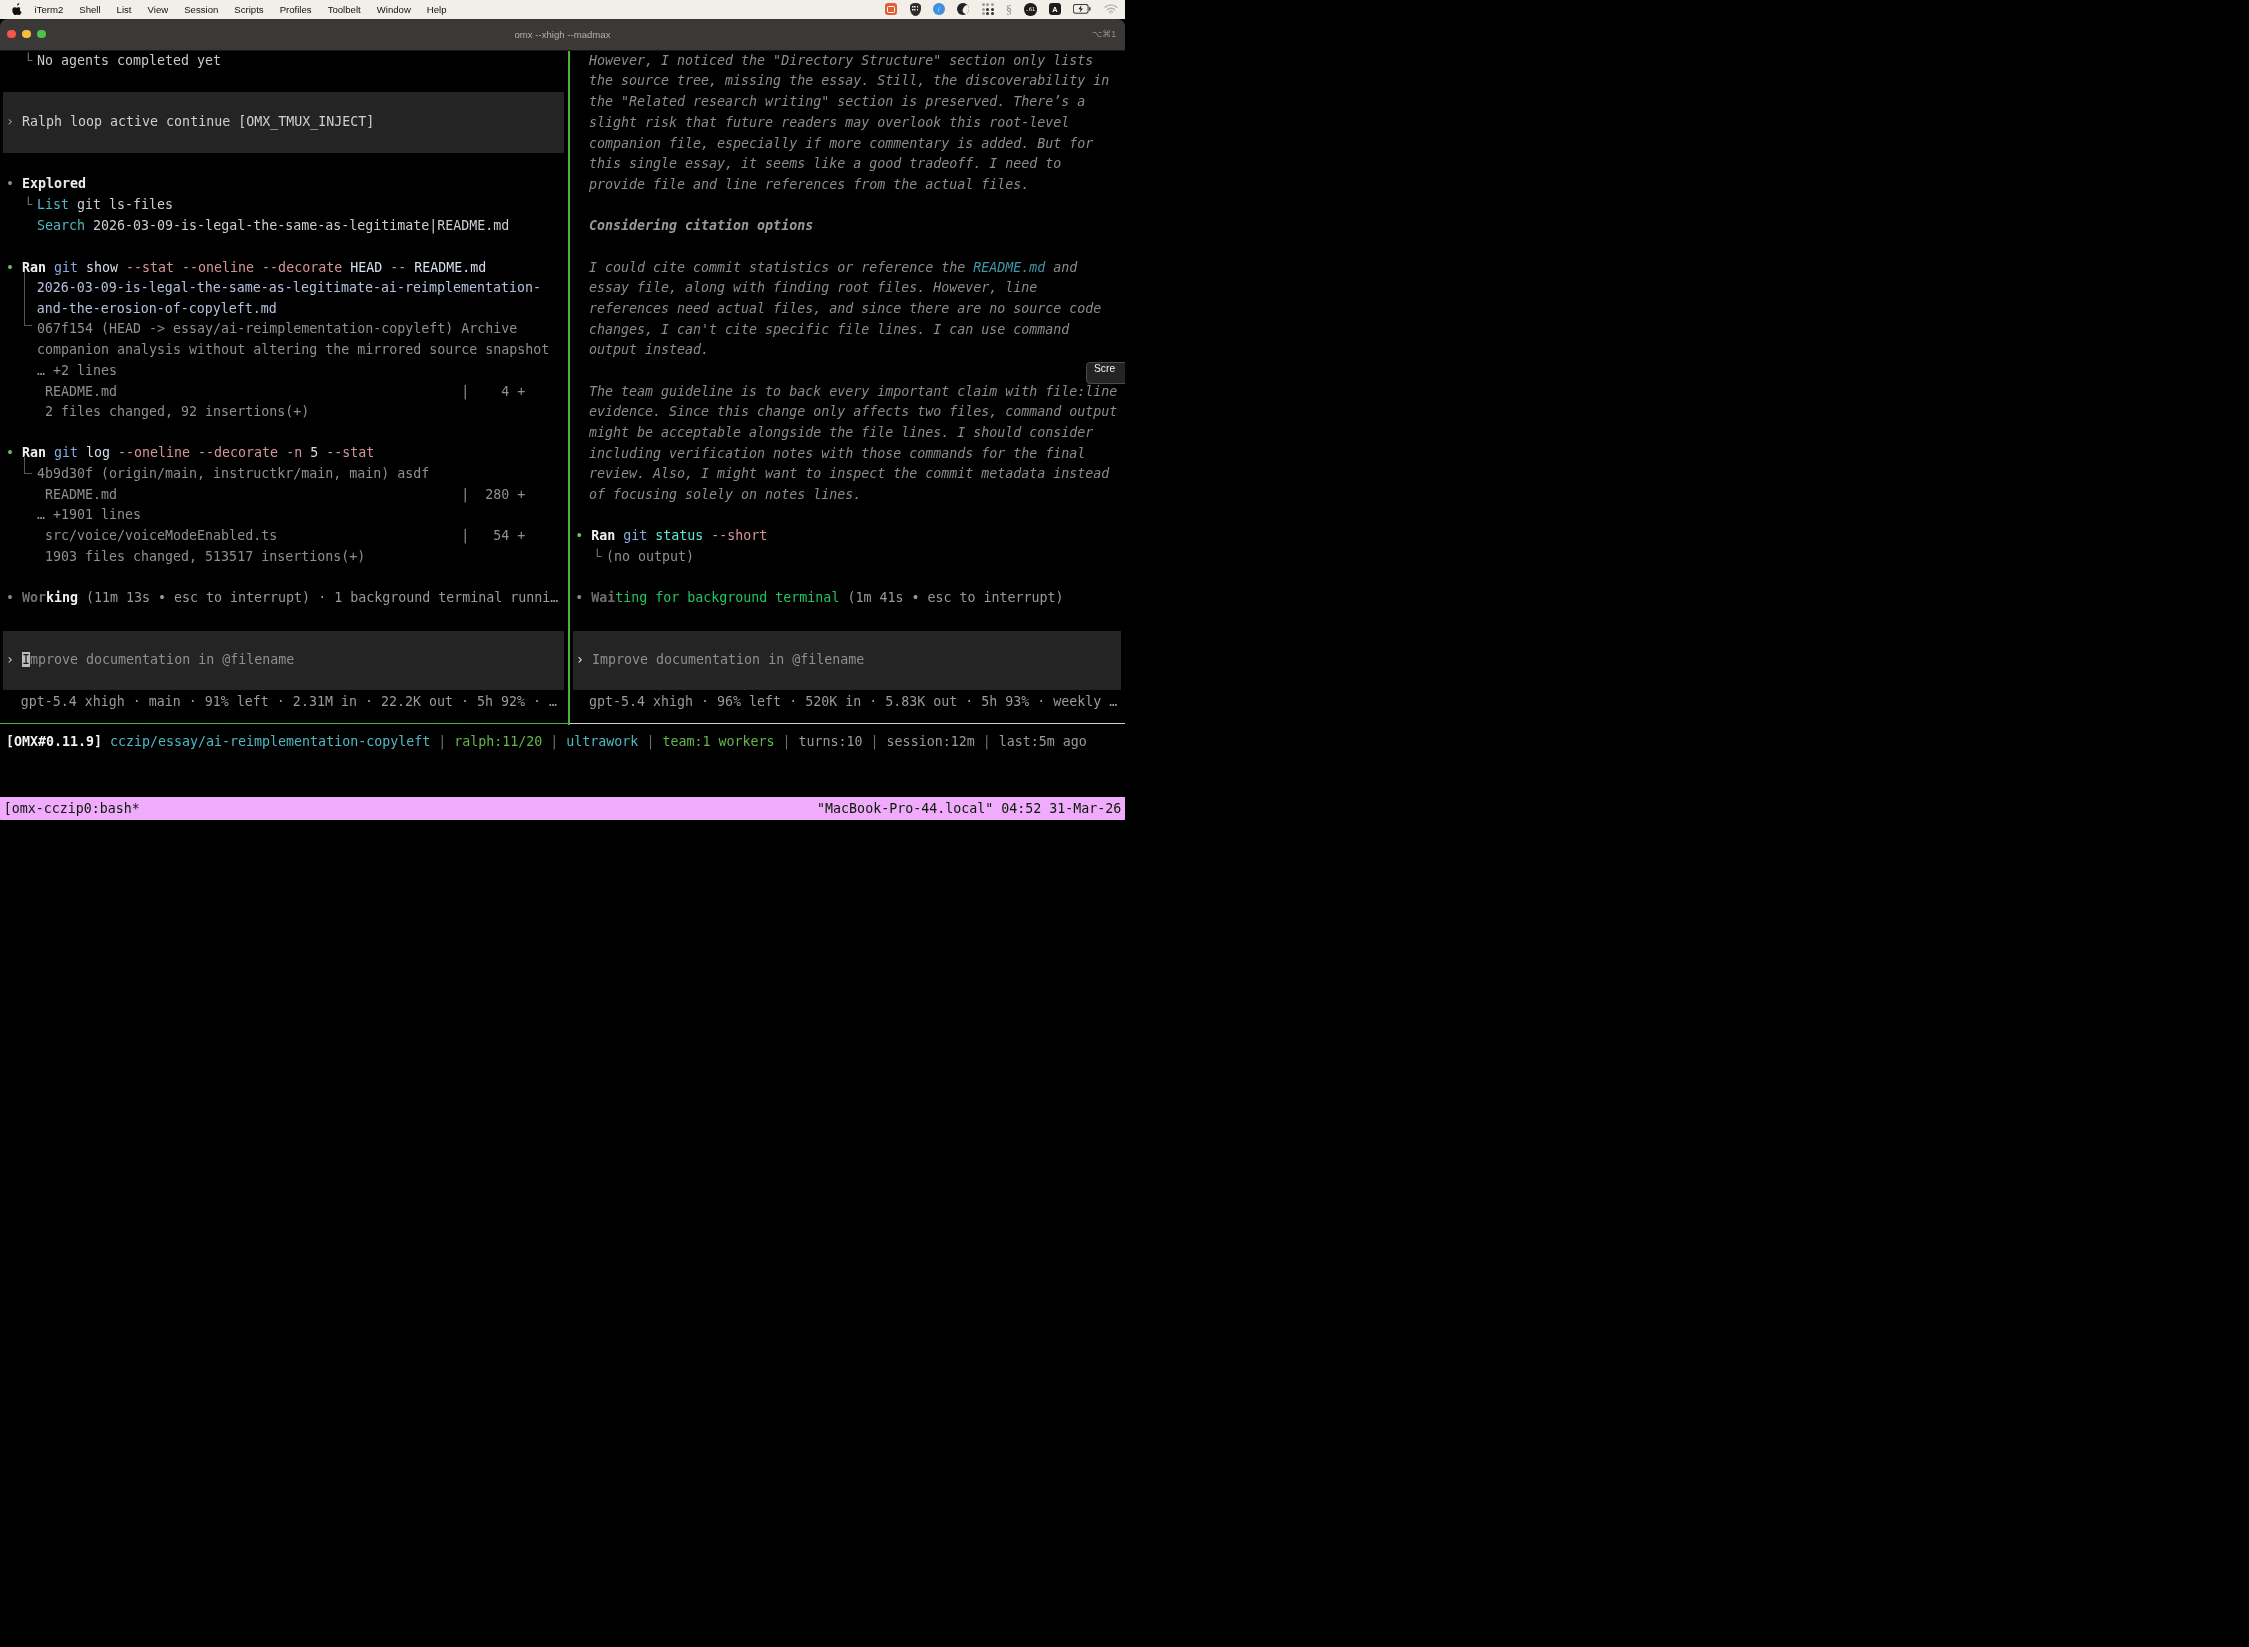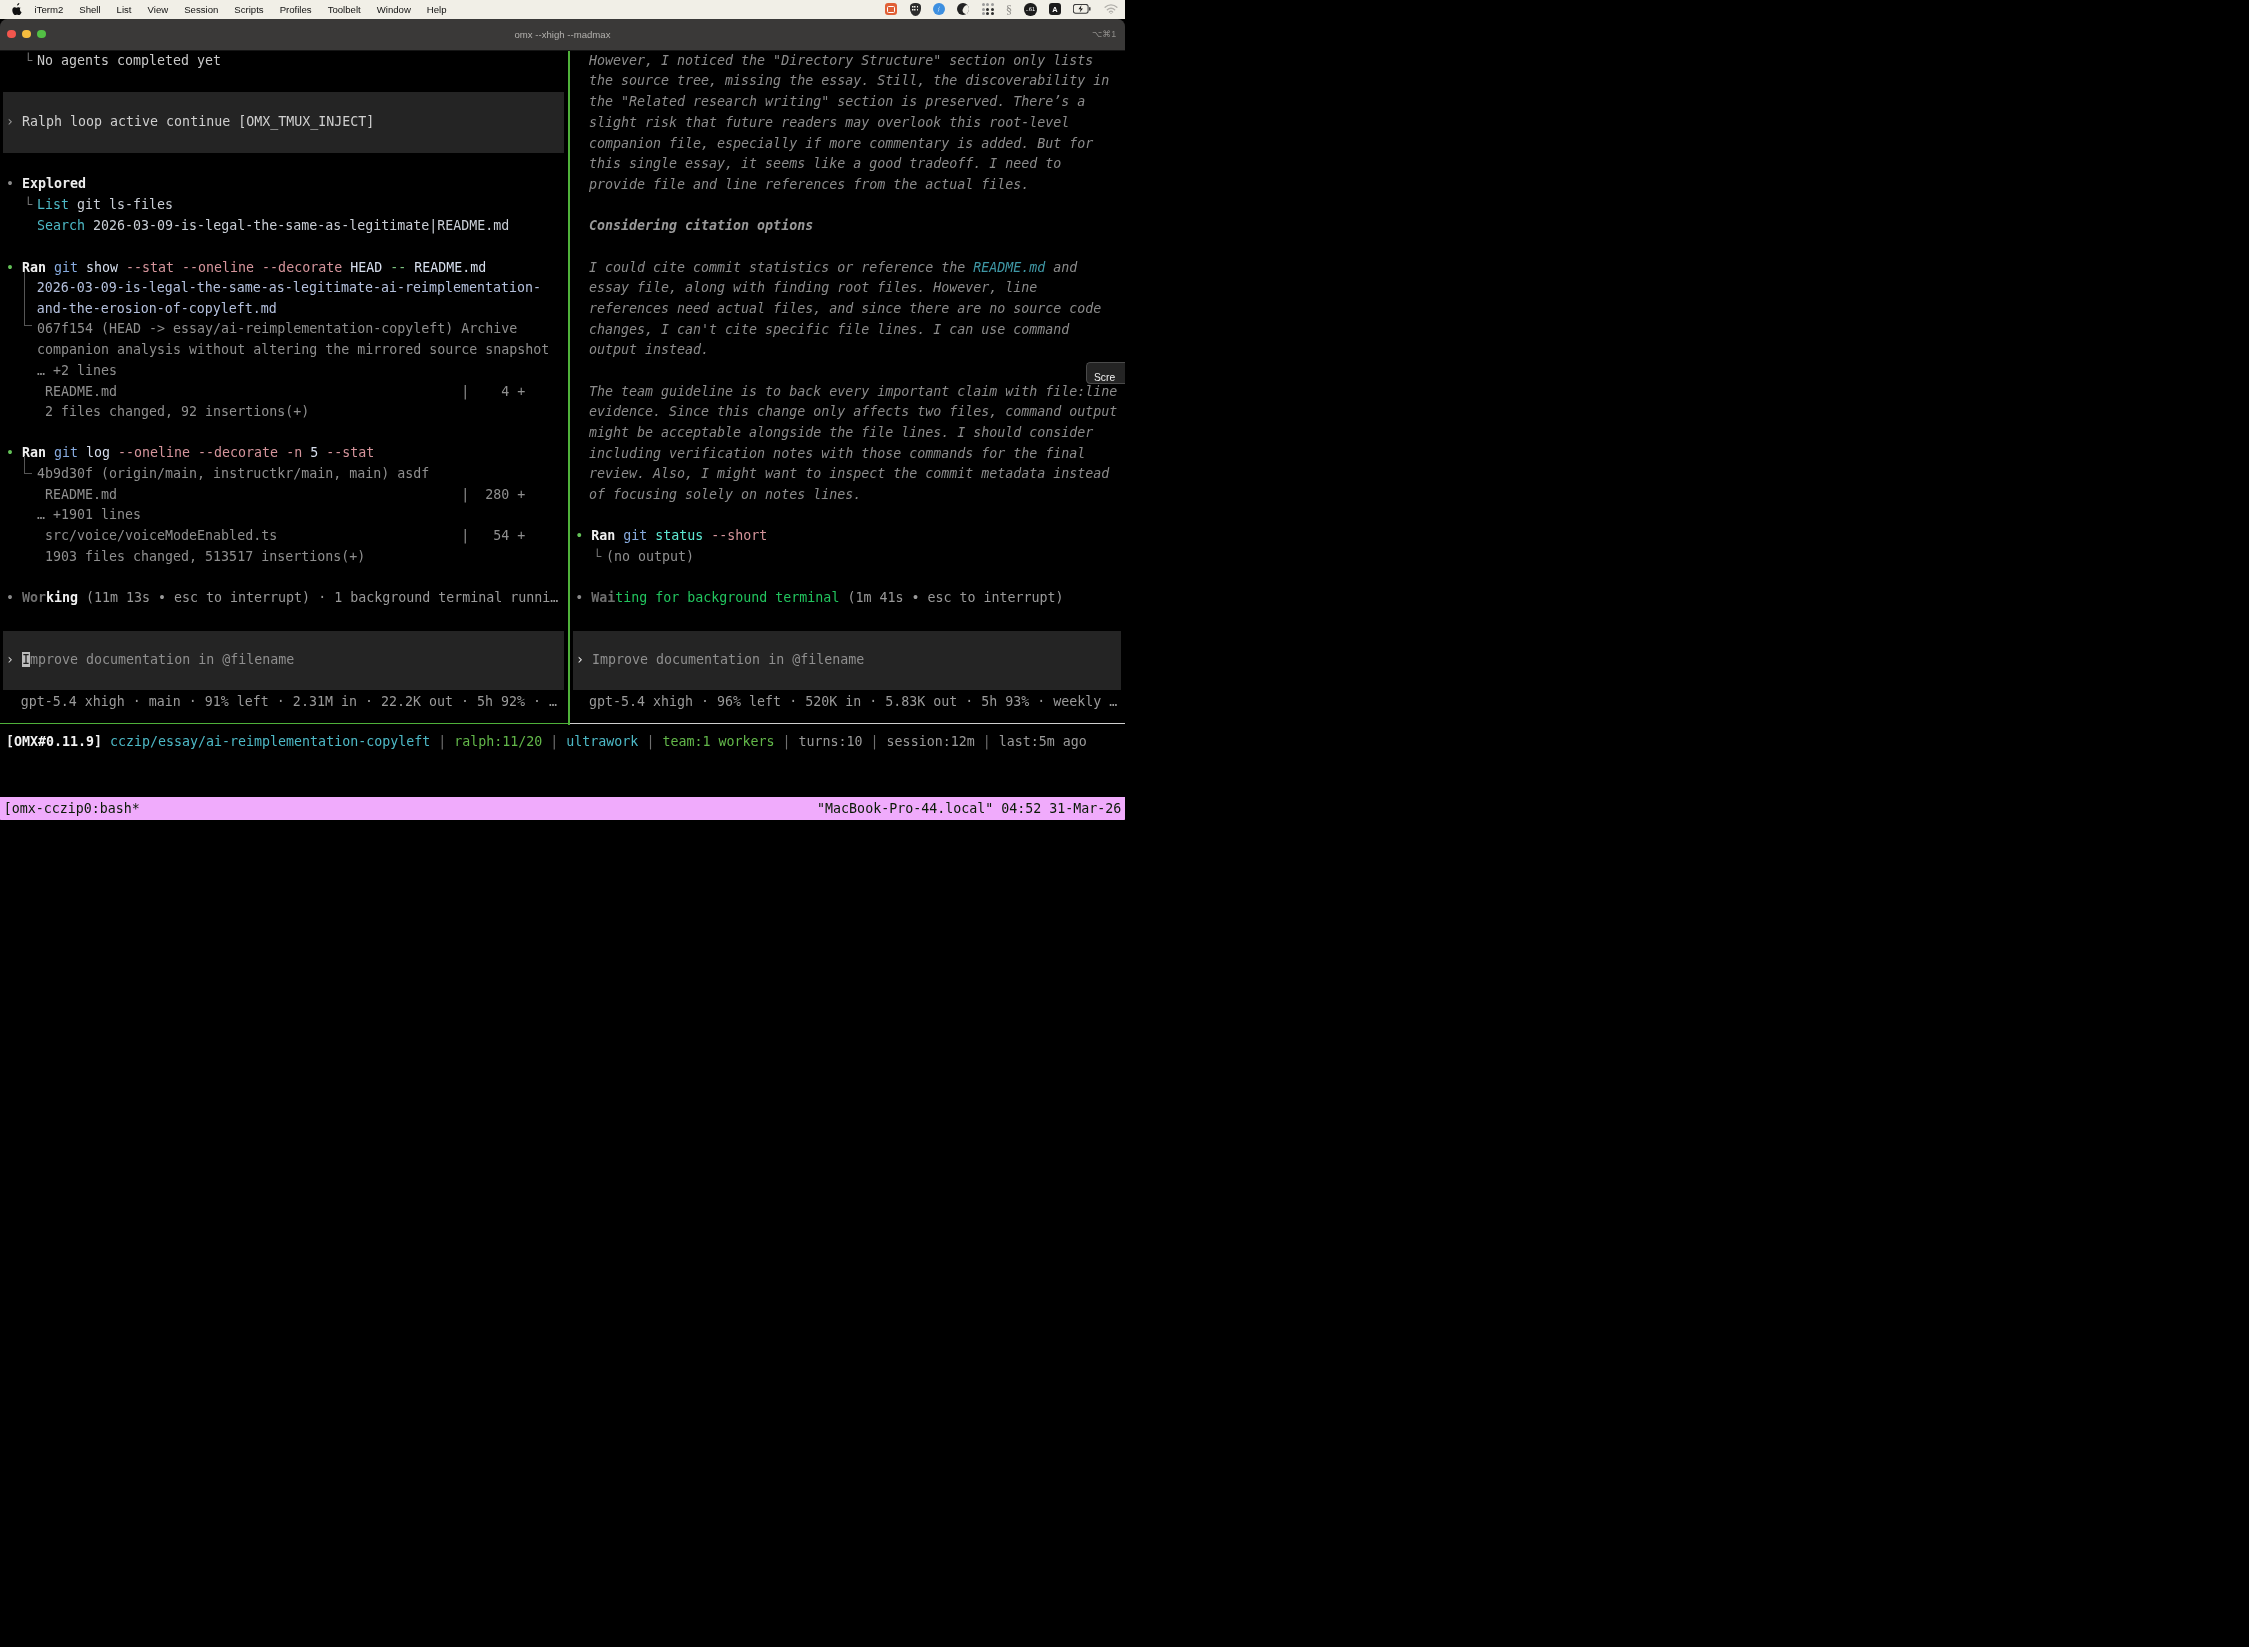--- a/index.html
+++ b/index.html
@@ -67,21 +67,21 @@
   .tbox .tline{position:static;}
   .ralph-box{top:41px;height:61px;}
   .input-box{top:580px;}
 
   .lconn{position:absolute;border-left:1.5px solid #565656;border-bottom:1.5px solid #565656;width:7.4px;}
 
   .omx-status{position:absolute;left:5.9px;top:681px;white-space:pre;line-height:20.7px;}
   .tmux-bar{position:absolute;left:0;right:0;top:746px;height:23.6px;background:#f0abfc;display:flex;align-items:center;justify-content:space-between;padding:0 3.7px;box-sizing:border-box;}
   .tmux-bar span{color:#0a1a06;white-space:pre;}
 
-  .screen-btn{position:absolute;right:0;top:343px;height:20.7px;min-width:29.5px;background:#242424;border:1.5px solid #4a4a4a;border-right:none;border-radius:4.4px 0 0 4.4px;color:#f2f2f2;font-size:10.3px;display:flex;align-items:flex-end;padding:0 1.5px 0 6.6px;z-index:5;}
+  .screen-btn{position:absolute;right:0;top:343px;height:20.7px;min-width:29.5px;background:#242424;border:1.5px solid #4a4a4a;border-right:none;border-radius:4.4px 0 0 4.4px;color:#f2f2f2;font-size:10.3px;display:flex;align-items:flex-start;padding:0 1.5px 0 6.6px;z-index:5;}
 </style>
 </head>
 <body>
 
 <div class="menubar">
   <div class="left">
     <span class="apple">
       <svg width="10.3" height="11.8" viewBox="0 0 17 20">
           <path fill="#111" d="M12.1 0c.1 1.1-.3 2.2-1 3-.7.9-1.8 1.5-2.9 1.4-.1-1 .4-2.1 1-2.8C9.9.8 11.1.1 12.1 0zM15.6 6.8c-1.5.9-2.4 2.4-2.4 4.1 0 1.9 1.1 3.6 2.8 4.4-.3 1-.8 2-1.4 2.9-.8 1.2-1.7 2.4-3 2.4-1.3 0-1.7-.8-3.2-.8-1.5 0-2 .8-3.2.8-1.3 0-2.2-1.3-3-2.5C.6 15.7-.4 12.1.9 9.5c.7-1.4 2.1-2.3 3.6-2.3 1.2 0 2.2.8 2.9.8.7 0 2-.9 3.4-.9 1.2 0 2.4.5 3.3 1.4z"></path>
         </svg>

